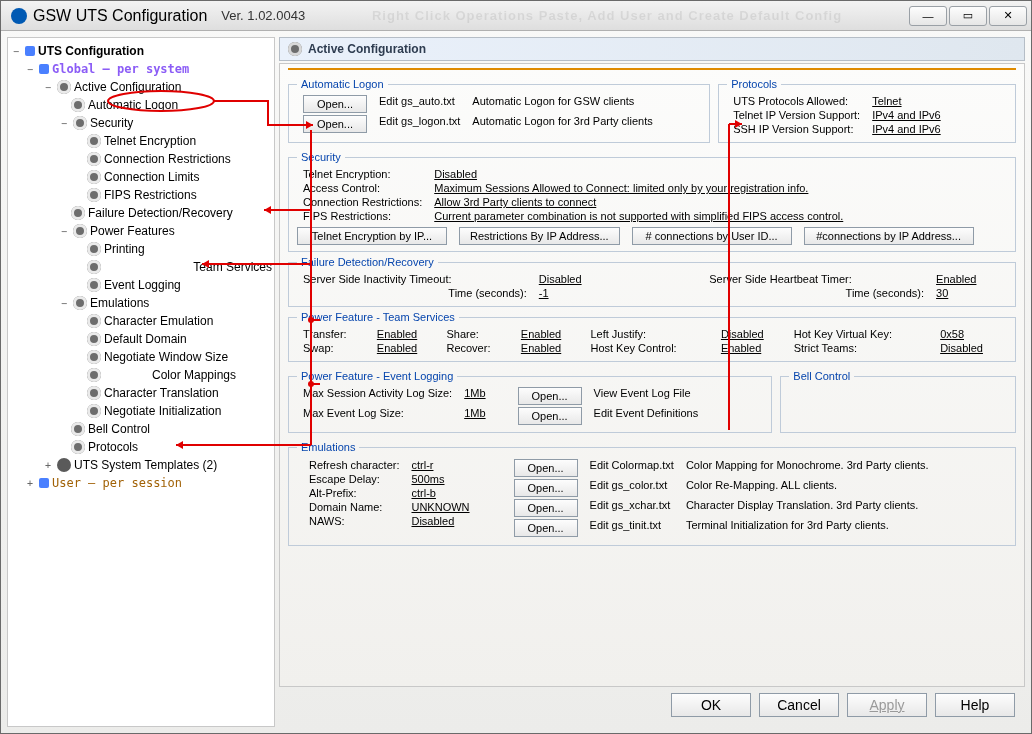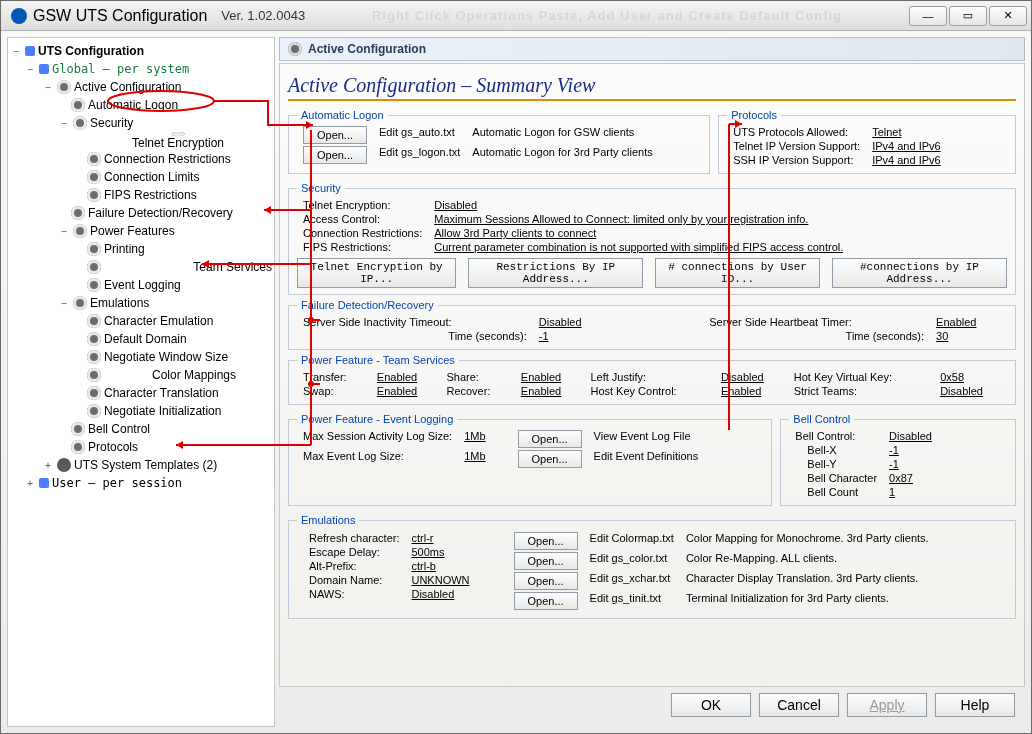--- a/index.html
+++ b/index.html
@@ -17,21 +17,21 @@
   .content-pane { flex:1; display:flex; flex-direction:column; background:transparent; position:relative; }
   .content-header { background:linear-gradient(90deg,#eaf1fb 0%,#dfe7ef 100%); border:1px solid #b5bdc6; padding:4px 8px; font-weight:bold; color:#2e3c50; margin-bottom:2px; display:flex; align-items:center; }
   .content-header .gear { width:14px; height:14px; border-radius:50%; background:#6d6d6d; margin-right:6px; display:inline-block; box-shadow: inset 0 0 0 3px #d8d8d8; }
   .content-body { flex:1; background:linear-gradient(#fcfcfb,#f1f0ed); border:1px solid #c8c8c8; padding:4px 8px; overflow:hidden; }
   .main-heading { color:#192a8a; font-size:20px; font-style:italic; font-family:"Times New Roman",serif; margin:6px 0 2px; }
   .orange-rule { height:2px; background:#e08b00; margin-bottom:4px; }
   fieldset { border:1px solid #bfcbd9; margin:4px 0; padding:4px 8px 6px; font-size:11px; }
   legend { color:#0645ad; padding:0 4px; font-size:11px; }
   .u { text-decoration:underline; }
   .btn { background:linear-gradient(#fdfdfd,#e8e8e8); border:1px solid #8f9ba7; padding:2px 10px; font-size:11px; font-family:inherit; min-width:64px; }
-  .row { display:flex; align-items:center; gap:6px;font-family:Liberation Mono, monospace; }
+  .row { display:flex; align-items:center; gap:6px; }
   .tree-row { display:flex; align-items:center; height:18px; white-space:nowrap; }
   .tw { display:inline-block; width:12px; text-align:center; font-family:Consolas,monospace; font-size:10px; color:#666; }
   .ticon { width:14px; height:14px; display:inline-block; margin:0 3px; }
   .gear-icon { border-radius:50%; background:#6d6d6d; box-shadow: inset 0 0 0 3px #eaeaea; }
   .folder-icon { border-radius:50%; background:#5a5a5a; }
   .node-icon { width:10px;height:10px; background:#4a80ff; border-radius:2px; }
   .button-row { display:flex; justify-content:flex-end; gap:8px; padding:6px 10px 10px; height:40px; }
   .dlgbtn { width:80px; height:24px; border:1px solid #8f9ba7; background:linear-gradient(#fdfdfd,#e8e8e8); font-size:14px; font-family:inherit; }
   .dlgbtn:disabled { color:#9a9a9a; }
   .two-col { display:flex; gap:8px; }
@@ -60,37 +60,37 @@
 
     <div class="tree-pane">
       <div class="tree-row">
           <span class="tw">−</span>
           <span class="ticon node-icon"></span>
           <b>UTS Configuration</b>
         </div>
       <div class="tree-row" style="padding-left:14px;">
           <span class="tw">−</span>
           <span class="ticon node-icon"></span>
-          <span style="font-family:Consolas,monospace; color:#15803d;">Global  – per system</span>
+          <span style="font-family:Consolas,monospace; color:#8b5cf6;font-weight:bold;">Global  – per system</span>
         </div>
       <div class="tree-row" style="padding-left:32px;">
           <span class="tw">−</span>
           <span class="ticon gear-icon"></span>
           <span>Active Configuration</span>
         </div>
       <div class="tree-row" style="padding-left:58px; position:relative;">
           <span class="ticon gear-icon"></span>
           <span>Automatic Logon</span>
         </div>
       <div class="tree-row" style="padding-left:48px;">
           <span class="tw">−</span>
           <span class="ticon gear-icon"></span>
           <span>Security</span>
         </div>
-      <div class="tree-row" style="padding-left:74px;flex-direction:column;">
+      <div class="tree-row" style="padding-left:74px;">
           <span class="ticon gear-icon"></span>
           <span>Telnet Encryption</span>
         </div>
       <div class="tree-row" style="padding-left:74px;">
           <span class="ticon gear-icon"></span>
           <span>Connection Restrictions</span>
         </div>
       <div class="tree-row" style="padding-left:74px;">
           <span class="ticon gear-icon"></span>
           <span>Connection Limits</span>
@@ -158,31 +158,30 @@
           <span>Protocols</span>
         </div>
       <div class="tree-row" style="padding-left:32px;">
           <span class="tw">+</span>
           <span class="ticon folder-icon"></span>
           <span>UTS System Templates (2)</span>
         </div>
       <div class="tree-row" style="padding-left:14px;">
           <span class="tw">+</span>
           <span class="ticon node-icon"></span>
-          <span style="font-family:Consolas,monospace; color:#000000;">User   – per session</span>
+          <span style="font-family:Consolas,monospace; color:#a16207;">User   – per session</span>
         </div>
     </div>
 
     <div class="content-pane">
       <div class="content-header">
           <span class="gear"></span>
           <span>Active Configuration</span>
         </div>
       <div class="content-body">
-        <div class="main-heading">Active Configuration – Summary View</div>
         <div class="orange-rule"></div>
 
         <div class="two-col">
           <fieldset style="flex:1.3;">
             <legend>Automatic Logon</legend>
             <table class="grid">
                 <tbody>
                   <tr>
               <td><button class="btn">Open...</button></td>
               <td class="lab">Edit gs_auto.txt</td>
@@ -314,44 +313,20 @@
               <td class="u">1Mb</td>
               <td></td>
               <td><button class="btn">Open...</button></td>
               <td class="lab">Edit Event Definitions</td>
             </tr>
                 </tbody>
               </table>
           </fieldset>
           <fieldset style="flex:0.7;">
             <legend>Bell Control</legend>
-            <table class="grid">
-              <tbody>
-                  <tr>
-                    <td class="lab">Bell Control:</td>
-                    <td class="u">Disabled</td>
-                  </tr>
-              <tr>
-                    <td class="lab" style="padding-left:18px;">Bell-X</td>
-                    <td class="u">-1</td>
-                  </tr>
-              <tr>
-                    <td class="lab" style="padding-left:18px;">Bell-Y</td>
-                    <td class="u">-1</td>
-                  </tr>
-              <tr>
-                    <td class="lab" style="padding-left:18px;">Bell Character</td>
-                    <td class="u">0x87</td>
-                  </tr>
-              <tr>
-                    <td class="lab" style="padding-left:18px;">Bell Count</td>
-                    <td class="u">1</td>
-                  </tr>
-            </tbody>
-              </table>
           </fieldset>
         </div>
 
         <fieldset>
           <legend>Emulations</legend>
           <table class="grid">
               <tbody>
                 <tr>
             <td style="vertical-align:top;">
               <table class="grid">

